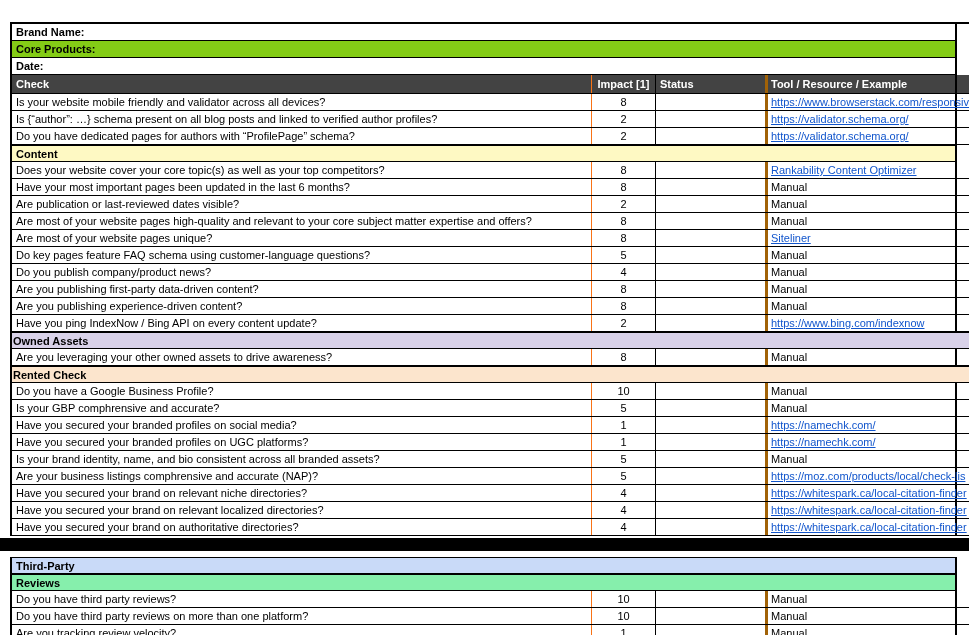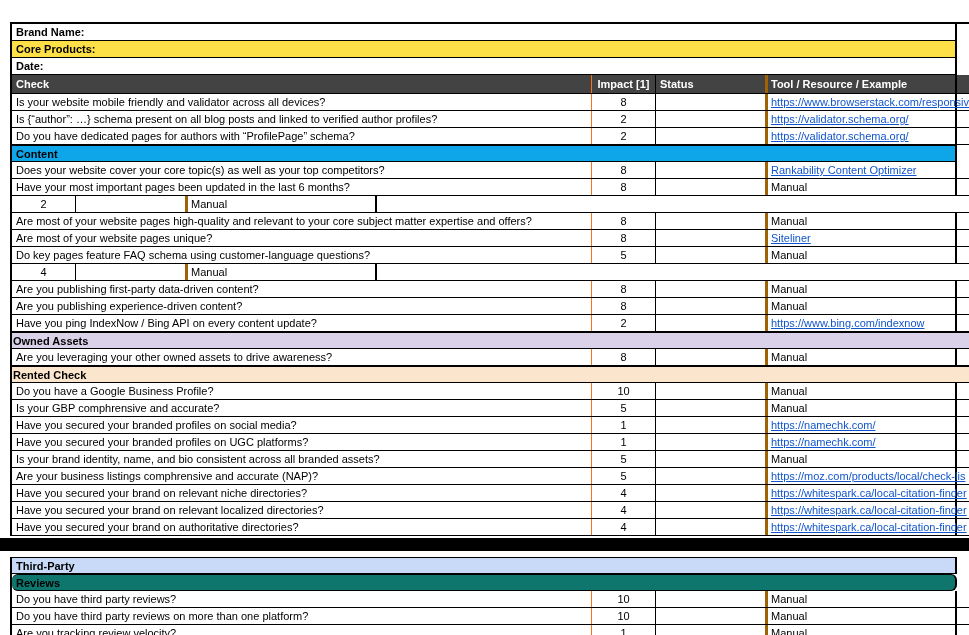--- a/index.html
+++ b/index.html
@@ -12,21 +12,21 @@
   .row{display:flex;align-items:stretch;box-sizing:border-box;height:17px;border-left:2px solid #000;background:#fff;}
   .row.first{border-top:2px solid #000;height:19px;}
   
   .merged-cell{
     box-sizing:border-box;width:945px;height:100%;
     display:flex;align-items:center;padding-left:4px;
     border-right:2px solid #000;border-bottom:1px solid #000;
     font-weight:bold;background:#fff;
   }
   .section-cell{border-top:1px solid #000;}
-  .alt{background:#fde047;}
+  .alt{background:#84cc16;}
   
   .row.bleed{border-bottom:1px solid #000;border-top:1px solid #000;font-weight:bold;}
   .row.bleed .section-label{display:flex;align-items:center;padding-left:1px;text-align:right;}
   
   .header-row{height:19px;background:#434343;color:#fff;font-weight:bold;border-bottom:1px solid #000;}
   
   .data-row{border-bottom:1px solid #000;}
   .cell{box-sizing:border-box;height:100%;display:flex;align-items:center;overflow:hidden;white-space:nowrap;}
   .check{width:580px;border-right:1px solid #f97316;padding-left:4px;}
   .impact{width:64px;border-right:1px solid #000;justify-content:center;}
@@ -84,41 +84,42 @@
       <div class="row data-row">
         <div class="cell check">Do you have dedicated pages for authors with “ProfilePage” schema?</div>
         <div class="cell impact">2</div>
         <div class="cell status"></div>
         <div class="cell tool">
           <span class="link">https://validator.schema.org/</span>
         </div>
         <div class="cell ghost"></div>
       </div>
       <div class="row">
-        <div class="merged-cell section-cell" style="background: #0ea5e9;">Content</div>
+        <div class="merged-cell section-cell" style="background: #fef9c3;">Content</div>
       </div>
       <div class="row data-row">
         <div class="cell check">Does your website cover your core topic(s) as well as your top competitors?</div>
         <div class="cell impact">8</div>
         <div class="cell status"></div>
         <div class="cell tool">
           <span class="link">Rankability Content Optimizer</span>
         </div>
         <div class="cell ghost"></div>
       </div>
       <div class="row data-row">
         <div class="cell check">Have your most important pages been updated in the last 6 months?</div>
         <div class="cell impact">8</div>
         <div class="cell status"></div>
         <div class="cell tool">
           <span class="plain">Manual</span>
         </div>
         <div class="cell ghost"></div>
       </div>
       <div class="row data-row">
+        <div class="cell check">Are publication or last-reviewed dates visible?</div>
         <div class="cell impact">2</div>
         <div class="cell status"></div>
         <div class="cell tool">
           <span class="plain">Manual</span>
         </div>
         <div class="cell ghost"></div>
       </div>
       <div class="row data-row">
         <div class="cell check">Are most of your website pages high-quality and relevant to your core subject matter expertise and offers?</div>
         <div class="cell impact">8</div>
@@ -140,20 +141,21 @@
       <div class="row data-row">
         <div class="cell check">Do key pages feature FAQ schema using customer-language questions?</div>
         <div class="cell impact">5</div>
         <div class="cell status"></div>
         <div class="cell tool">
           <span class="plain">Manual</span>
         </div>
         <div class="cell ghost"></div>
       </div>
       <div class="row data-row">
+        <div class="cell check">Do you publish company/product news?</div>
         <div class="cell impact">4</div>
         <div class="cell status"></div>
         <div class="cell tool">
           <span class="plain">Manual</span>
         </div>
         <div class="cell ghost"></div>
       </div>
       <div class="row data-row">
         <div class="cell check">Are you publishing first-party data-driven content?</div>
         <div class="cell impact">8</div>
@@ -276,21 +278,21 @@
           <span class="link">https://whitespark.ca/local-citation-finder</span>
         </div>
         <div class="cell ghost"></div>
       </div>
       <div class="black-bar" style="background: rgb(0, 0, 0);"></div>
       <div class="spacer-row"></div>
       <div class="row">
         <div class="merged-cell section-cell" style="background: rgb(201, 218, 248);">Third-Party</div>
       </div>
       <div class="row">
-        <div class="merged-cell section-cell" style="background: #0f766e; border-radius: 6px;">Reviews</div>
+        <div class="merged-cell section-cell" style="background: #86efac;">Reviews</div>
       </div>
       <div class="row data-row">
         <div class="cell check">Do you have third party reviews?</div>
         <div class="cell impact">10</div>
         <div class="cell status"></div>
         <div class="cell tool">
           <span class="plain">Manual</span>
         </div>
         <div class="cell ghost"></div>
       </div>

